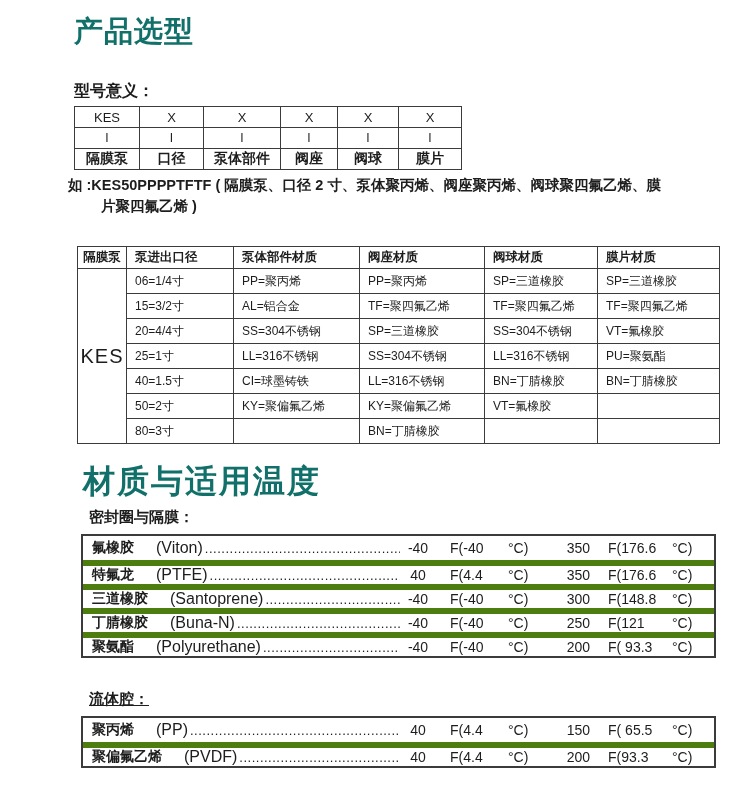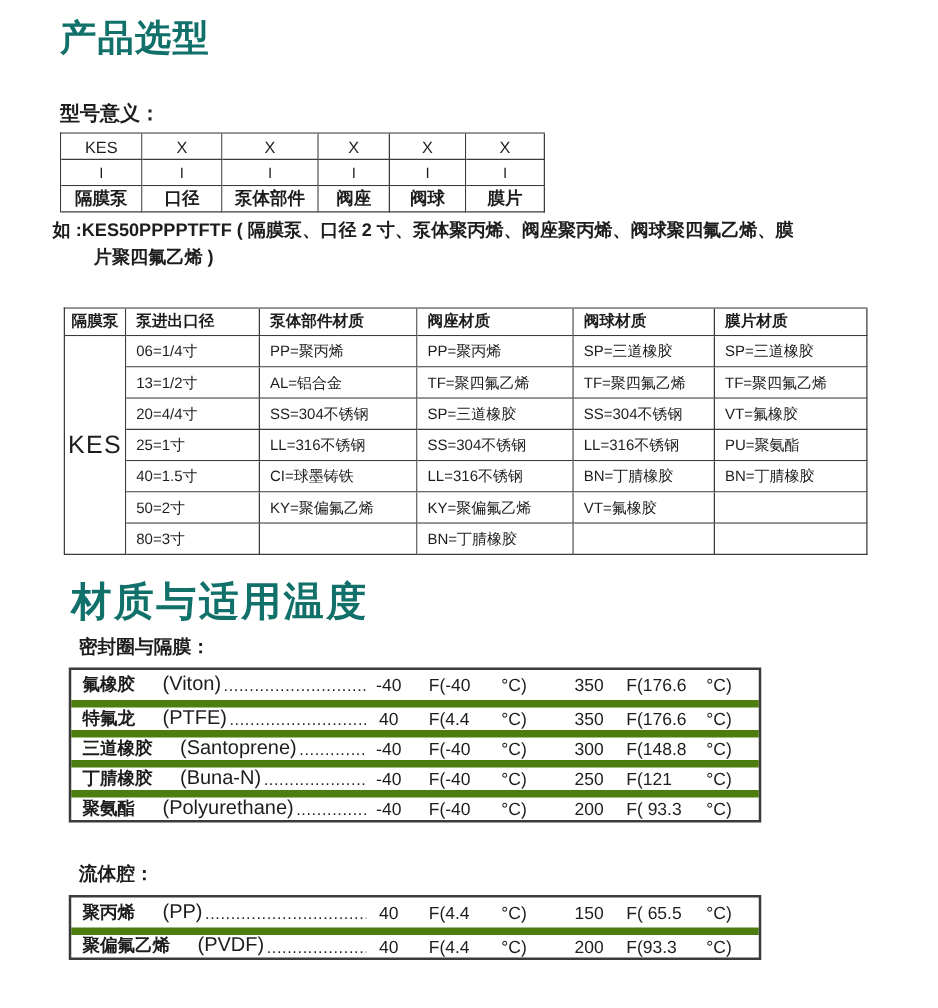--- a/index.html
+++ b/index.html
@@ -1,18 +1,18 @@
 <!DOCTYPE html>
 <html><head>
 <meta charset="utf-8">
 <style>
   * { margin:0; padding:0; box-sizing:border-box; }
   html,body { background:#ffffff; }
   body { font-family:"Liberation Sans","DejaVu Sans",sans-serif; color:#1d1d1d; }
-  .page { position:relative; width:750px; height:806px; background:#ffffff; overflow:hidden; }
+  .page { position:relative; width:750px; height:806px; background:#ffffff; overflow:hidden;padding-left:26px; }
 
   .h-teal { color:#11716a; font-weight:700; }
   #title1 { font-size:29px; line-height:38px; margin:12px 0 0 48px; letter-spacing:1px; }
   #model-label { font-size:16px; font-weight:700; margin:31px 0 0 48px; }
 
   
   .model-grid { display:grid; grid-template-columns:65px 64px 77px 57px 61px 63px;
     grid-auto-rows:21px; width:388px; margin:4px 0 0 48px;
     border-top:1px solid #3b3b3b; border-left:1px solid #3b3b3b; font-size:13px; }
   .model-grid .cell { border-right:1px solid #3b3b3b; border-bottom:1px solid #3b3b3b;
@@ -32,24 +32,24 @@
     display:flex; align-items:center; padding-left:8px; background:#fff; }
   .spec-grid .hcell { font-weight:700; font-size:12.5px; }
   .spec-grid .corner { justify-content:center; padding-left:0; }
   .kes-cell { grid-column:1; grid-row:2 / span 7; border-right:1px solid #3b3b3b;
     border-bottom:1px solid #3b3b3b; display:flex; align-items:center; justify-content:center;
     font-size:20px; letter-spacing:1px; font-weight:500; background:#fff; }
   .spec-row { display:contents; }
 
   #title2 { font-size:32px; line-height:38px; margin:18px 0 0 57px; letter-spacing:2px; }
   .sub-label { font-size:15px; font-weight:700; margin:8px 0 0 63px; }
-  #fluid-label { margin-top:32px; }
+  #fluid-label { margin-top:32px;text-decoration:underline; }
 
   
-  .temp-box { width:554px; margin:7px 0 0 55px; border:2px solid #3b3b3b; background:#fff; }
+  .temp-box { width:635px; margin:7px 0 0 55px; border:2px solid #3b3b3b; background:#fff; }
   .trow { display:flex; align-items:center; height:24px; padding:0 12px 0 9px; font-size:14px; }
   .trow + .trow { border-top:6px solid #4d7c0f; }
   .tzh { font-weight:700; white-space:pre; }
   .ten { margin-left:22px; font-size:16px; font-weight:400; }
   .dots { flex:1; overflow:hidden; white-space:nowrap; font-size:13px; letter-spacing:.5px; margin-left:2px; color:#1d1d1d; }
   .dots::after { content:"......................................................................................................................................................................................"; }
   .tv { white-space:pre; font-weight:500; }
   .tv1 { width:36px; text-align:center; }
   .tv2 { width:54px; margin-left:14px; }
   .tv3 { width:34px; margin-left:4px; }
@@ -114,21 +114,21 @@
 
       <div class="spec-row">
         <div class="cell">06=1/4寸</div>
         <div class="cell">PP=聚丙烯</div>
         <div class="cell">PP=聚丙烯</div>
         <div class="cell">SP=三道橡胶</div>
         <div class="cell">SP=三道橡胶</div>
       </div>
 
       <div class="spec-row">
-        <div class="cell">13=1/2寸</div>
+        <div class="cell">15=3/2寸</div>
         <div class="cell">AL=铝合金</div>
         <div class="cell">TF=聚四氟乙烯</div>
         <div class="cell">TF=聚四氟乙烯</div>
         <div class="cell">TF=聚四氟乙烯</div>
       </div>
 
       <div class="spec-row">
         <div class="cell">20=4/4寸</div>
         <div class="cell">SS=304不锈钢</div>
         <div class="cell">SP=三道橡胶</div>

